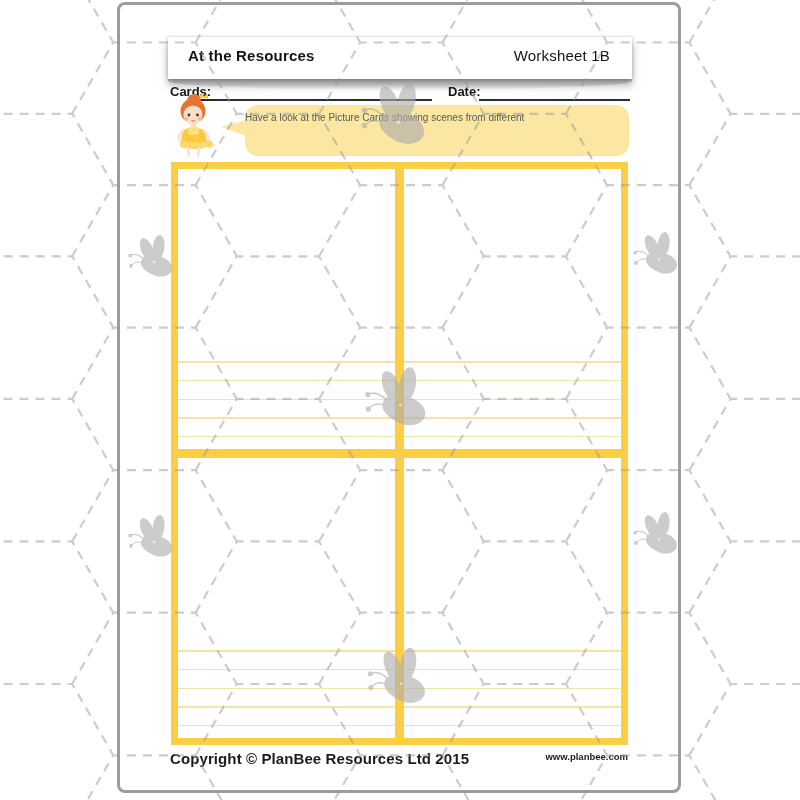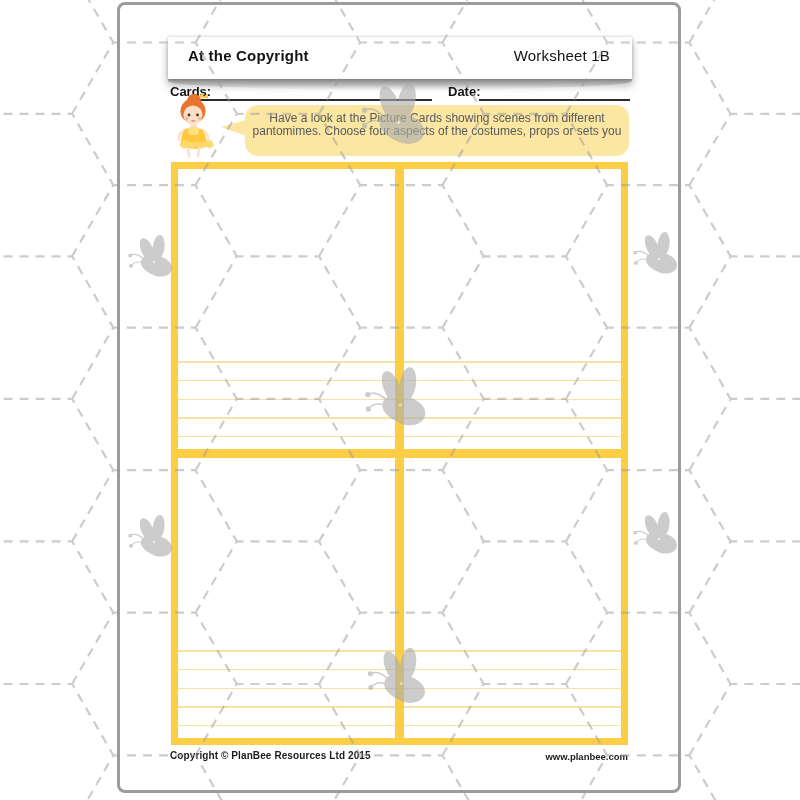--- a/index.html
+++ b/index.html
@@ -24,46 +24,46 @@
   .rule-line{position:absolute;height:1.5px;background:#2b2b2b;z-index:7;}
   .name-line{left:196px;top:99px;width:236px;}
   .date-line{left:479px;top:99px;width:151px;}
   
   .fairy{position:absolute;left:168px;top:90px;z-index:8;}
   
   .bubble{position:absolute;left:245px;top:105px;width:384px;height:51px;background:#FBE7A1;
           border-radius:13px;z-index:8;}
   .bubble-tail{position:absolute;left:221px;top:120px;width:0;height:0;z-index:8;
           border-top:7px solid transparent;border-bottom:9px solid transparent;border-right:25px solid #FBE7A1;}
-  .bubble-text{position:absolute;left:0;top:7px;width:100%;text-align:center;
-          font-size:12px;line-height:12.8px;color:#57585C;}
+  .bubble-text{position:absolute;left:0;top:7px;width:100%;text-align:left;
+          font-size:10px;line-height:12.8px;color:#57585C;}
   
   .grid{position:absolute;left:171px;top:162px;width:443px;height:569px;z-index:4;
         border:7px solid #FBCE45;}
   .vbar{position:absolute;left:217px;top:0;width:9px;height:569px;background:#FBCE45;}
   .hbar{position:absolute;left:0;top:280px;width:443px;height:9px;background:#FBCE45;}
   .sketch-box{position:absolute;width:217px;height:280px;}
   .wline{position:absolute;height:1.4px;background:#F5E3A6;width:217px;left:0;}
   
-  .footer-left{position:absolute;left:170px;top:750px;font-size:10px;font-weight:bold;color:#1c1c1c;z-index:7;letter-spacing:.1px;}
+  .footer-left{position:absolute;left:170px;top:750px;font-size:15px;font-weight:bold;color:#1c1c1c;z-index:7;letter-spacing:.1px;}
   .footer-right{position:absolute;right:172px;top:751px;font-size:9.5px;font-weight:bold;color:#1c1c1c;z-index:7;text-align:right;}
   
   .hex-overlay{position:absolute;left:0;top:0;z-index:40;pointer-events:none;}
   .bee{position:absolute;z-index:45;opacity:.62;pointer-events:none;}
 </style>
 </head>
 <body>
 
 <div class="stage">
 
   <div class="card"></div>
 
   <div class="banner">
     <div class="banner-inner">
-      <div class="title-left">At the Copyright</div>
+      <div class="title-left">At the Resources</div>
       <div class="title-right">Worksheet 1B</div>
     </div>
   </div>
   <div class="curl-shadow"></div>
 
   <div class="label name-label">Cards:</div>
   <div class="rule-line name-line"></div>
   <div class="label date-label">Date:</div>
   <div class="rule-line date-line"></div>
 
@@ -86,21 +86,20 @@
       <path d="M15,41 q-5,4 -4,9" stroke="#FBDFC9" stroke-width="2.6" fill="none" stroke-linecap="round"></path>
       <path d="M36,41 q5,4 4,9" stroke="#FBDFC9" stroke-width="2.6" fill="none" stroke-linecap="round"></path>
       <path d="M20,58 l1,8 M31,58 l-1,8" stroke="#FBDFC9" stroke-width="2.4" stroke-linecap="round"></path>
     </g>
   </svg>
 
   <div class="bubble-tail"></div>
   <div class="bubble">
     <div class="bubble-text">
       <div>Have a look at the Picture Cards showing scenes from different</div>
-      <div>pantomimes. Choose four aspects of the costumes, props or sets you</div>
     </div>
   </div>
 
   <div class="grid">
     <div class="vbar"></div>
     <div class="hbar"></div>
     <div id="boxes">
         <div class="sketch-box" style="left: 0px; top: 0px;">
           <div class="wline" style="top: 267px; background: rgb(245, 227, 166);"></div>
           <div class="wline" style="top: 248.3px; background: rgb(245, 227, 166);"></div>

